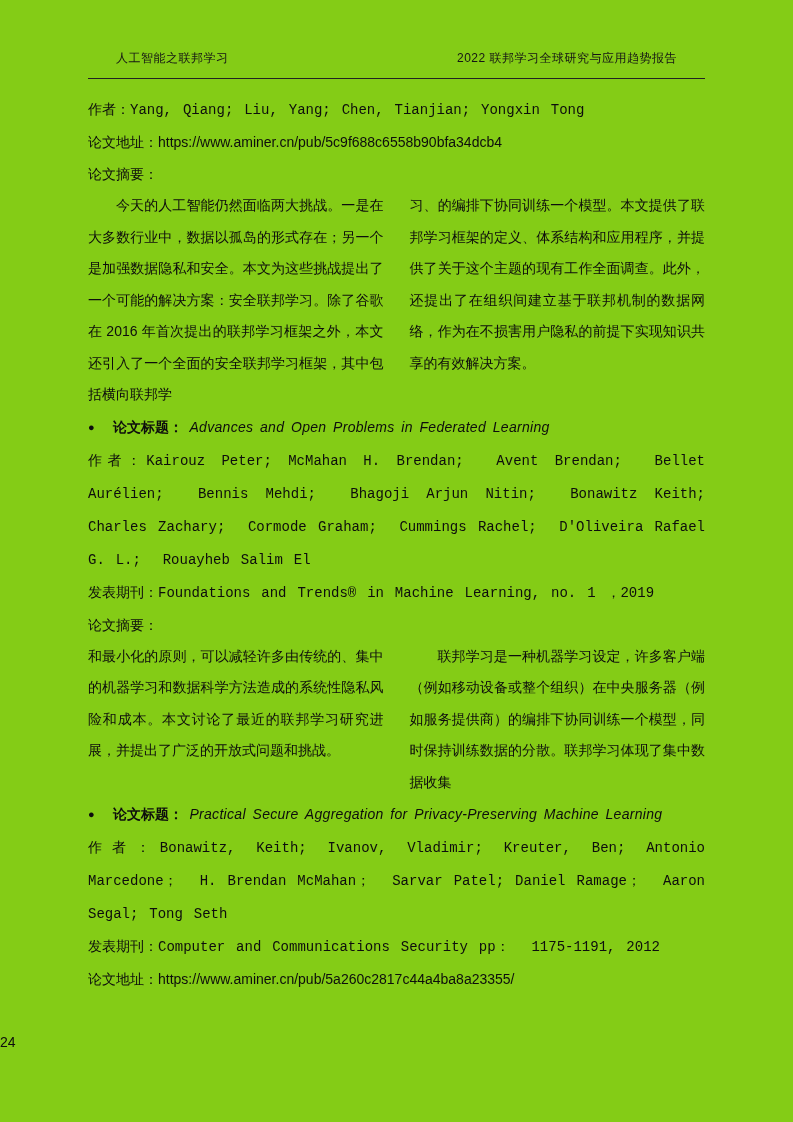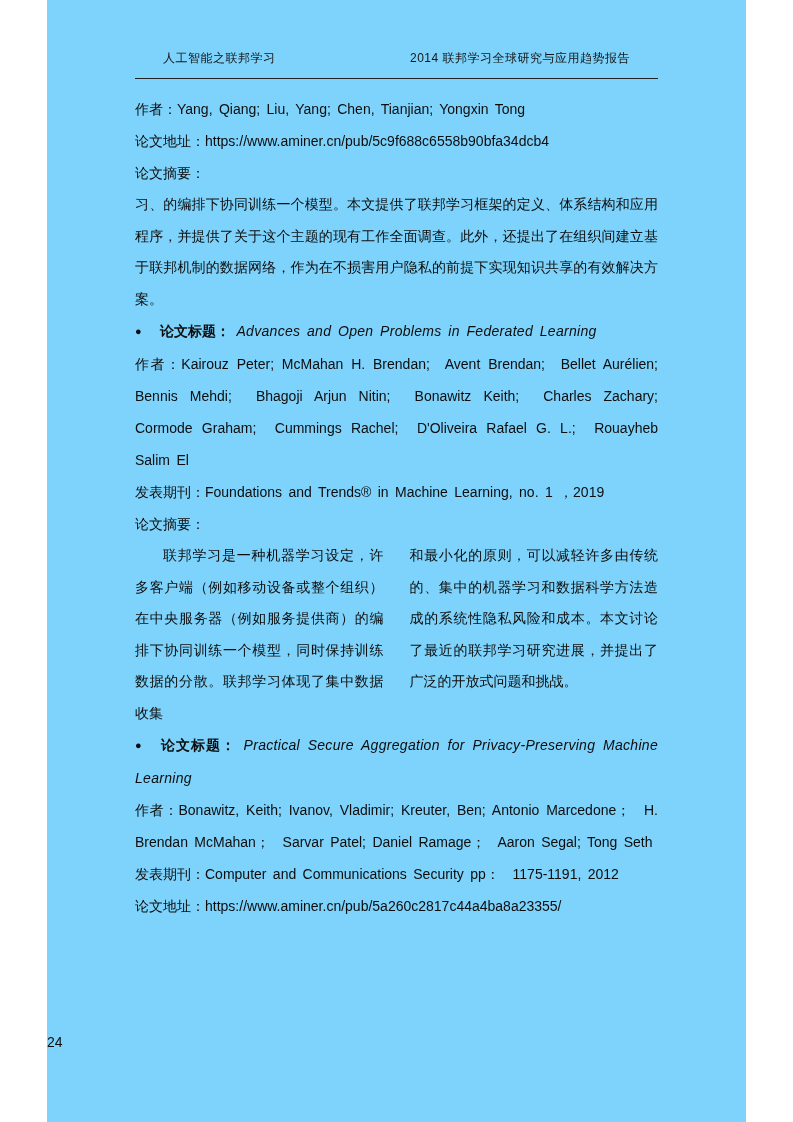--- a/index.html
+++ b/index.html
@@ -1,22 +1,22 @@
 <!DOCTYPE html>
 <html><head>
 <meta charset="utf-8">
 <style>
   * { margin: 0; padding: 0; box-sizing: border-box; }
   html, body { background: #ffffff; }
   .page {
     position: relative;
-    width: 699px;
+    width: 793px;
     height: 1122px;
     margin: 0 auto;
-    background: #7dd3fc;
+    background: #84cc16;
     font-family: "Liberation Sans", "DejaVu Sans", sans-serif;
     color: #111111;
     padding: 50px 88px 0 88px;
     overflow: hidden;
   }
   .header-row {
     display: flex;
     justify-content: space-between;
     align-items: flex-end;
     padding: 0 28px;
@@ -41,21 +41,21 @@
     font-size: 11px;
     margin-right: 12px;
     transform: translateY(-1px);
   }
   .label-bold { font-weight: bold; }
   .paper-title {
     font-style: italic;
     letter-spacing: 0.3px;
   }
   .meta { word-spacing: 2.5px; }
-  .meta-value { white-space: pre-wrap; }
+  .meta-value { white-space: pre-wrap; font-family: Liberation Mono, monospace; }
   .url-text { color: #0d0d0d; text-decoration: none; cursor: pointer; margin-top: 7px; }
   .abstract-cols {
     display: flex;
     gap: 26px;
     text-align: justify;
   }
   .abstract-col {
     flex: 1;
     min-width: 0;
     line-height: 31.5px;
@@ -72,55 +72,56 @@
     color: #0d0d0d;
   }
 </style>
 </head>
 <body>
 
 <div class="page">
 
   <div class="header-row">
     <span>人工智能之联邦学习</span>
-    <span>2014 联邦学习全球研究与应用趋势报告</span>
+    <span>2022 联邦学习全球研究与应用趋势报告</span>
   </div>
   <div class="header-rule"></div>
 
   <div class="content">
 
     <section>
       <p class="meta">
         <span>作者：</span><span class="meta-value">Yang, Qiang; Liu, Yang; Chen, Tianjian; Yongxin Tong</span>
       </p>
       <p class="meta">
         <span>论文地址：</span><span class="url-text">https://www.aminer.cn/pub/5c9f688c6558b90bfa34dcb4</span>
       </p>
       <p class="meta">论文摘要：</p>
       <div class="abstract-cols">
+        <p class="abstract-col indent">今天的人工智能仍然面临两大挑战。一是在大多数行业中，数据以孤岛的形式存在；另一个是加强数据隐私和安全。本文为这些挑战提出了一个可能的解决方案：安全联邦学习。除了谷歌在 2016 年首次提出的联邦学习框架之外，本文还引入了一个全面的安全联邦学习框架，其中包括横向联邦学</p>
         <p class="abstract-col">习、的编排下协同训练一个模型。本文提供了联邦学习框架的定义、体系结构和应用程序，并提供了关于这个主题的现有工作全面调查。此外，还提出了在组织间建立基于联邦机制的数据网络，作为在不损害用户隐私的前提下实现知识共享的有效解决方案。</p>
       </div>
     </section>
 
     <section>
       <p class="title-line">
         <span class="bullet">●</span>
         <span class="label-bold">论文标题：</span>
         <span class="paper-title">Advances and Open Problems in Federated Learning</span>
       </p>
       <p class="meta">
         <span>作者：</span><span class="meta-value">Kairouz Peter; McMahan H. Brendan;  Avent Brendan;  Bellet Aurélien;  Bennis Mehdi;  Bhagoji Arjun Nitin;  Bonawitz Keith;  Charles Zachary;  Cormode Graham;  Cummings Rachel;  D'Oliveira Rafael G. L.;  Rouayheb Salim El</span>
       </p>
       <p class="meta">
         <span>发表期刊：</span><span class="meta-value">Foundations and Trends® in Machine Learning, no. 1 ，2019</span>
       </p>
       <p class="meta">论文摘要：</p>
       <div class="abstract-cols">
+        <p class="abstract-col">和最小化的原则，可以减轻许多由传统的、集中的机器学习和数据科学方法造成的系统性隐私风险和成本。本文讨论了最近的联邦学习研究进展，并提出了广泛的开放式问题和挑战。</p>
         <p class="abstract-col indent">联邦学习是一种机器学习设定，许多客户端（例如移动设备或整个组织）在中央服务器（例如服务提供商）的编排下协同训练一个模型，同时保持训练数据的分散。联邦学习体现了集中数据收集</p>
-        <p class="abstract-col">和最小化的原则，可以减轻许多由传统的、集中的机器学习和数据科学方法造成的系统性隐私风险和成本。本文讨论了最近的联邦学习研究进展，并提出了广泛的开放式问题和挑战。</p>
       </div>
     </section>
 
     <section>
       <p class="title-line">
         <span class="bullet">●</span>
         <span class="label-bold">论文标题：</span>
         <span class="paper-title">Practical Secure Aggregation for Privacy-Preserving Machine Learning</span>
       </p>
       <p class="meta">

